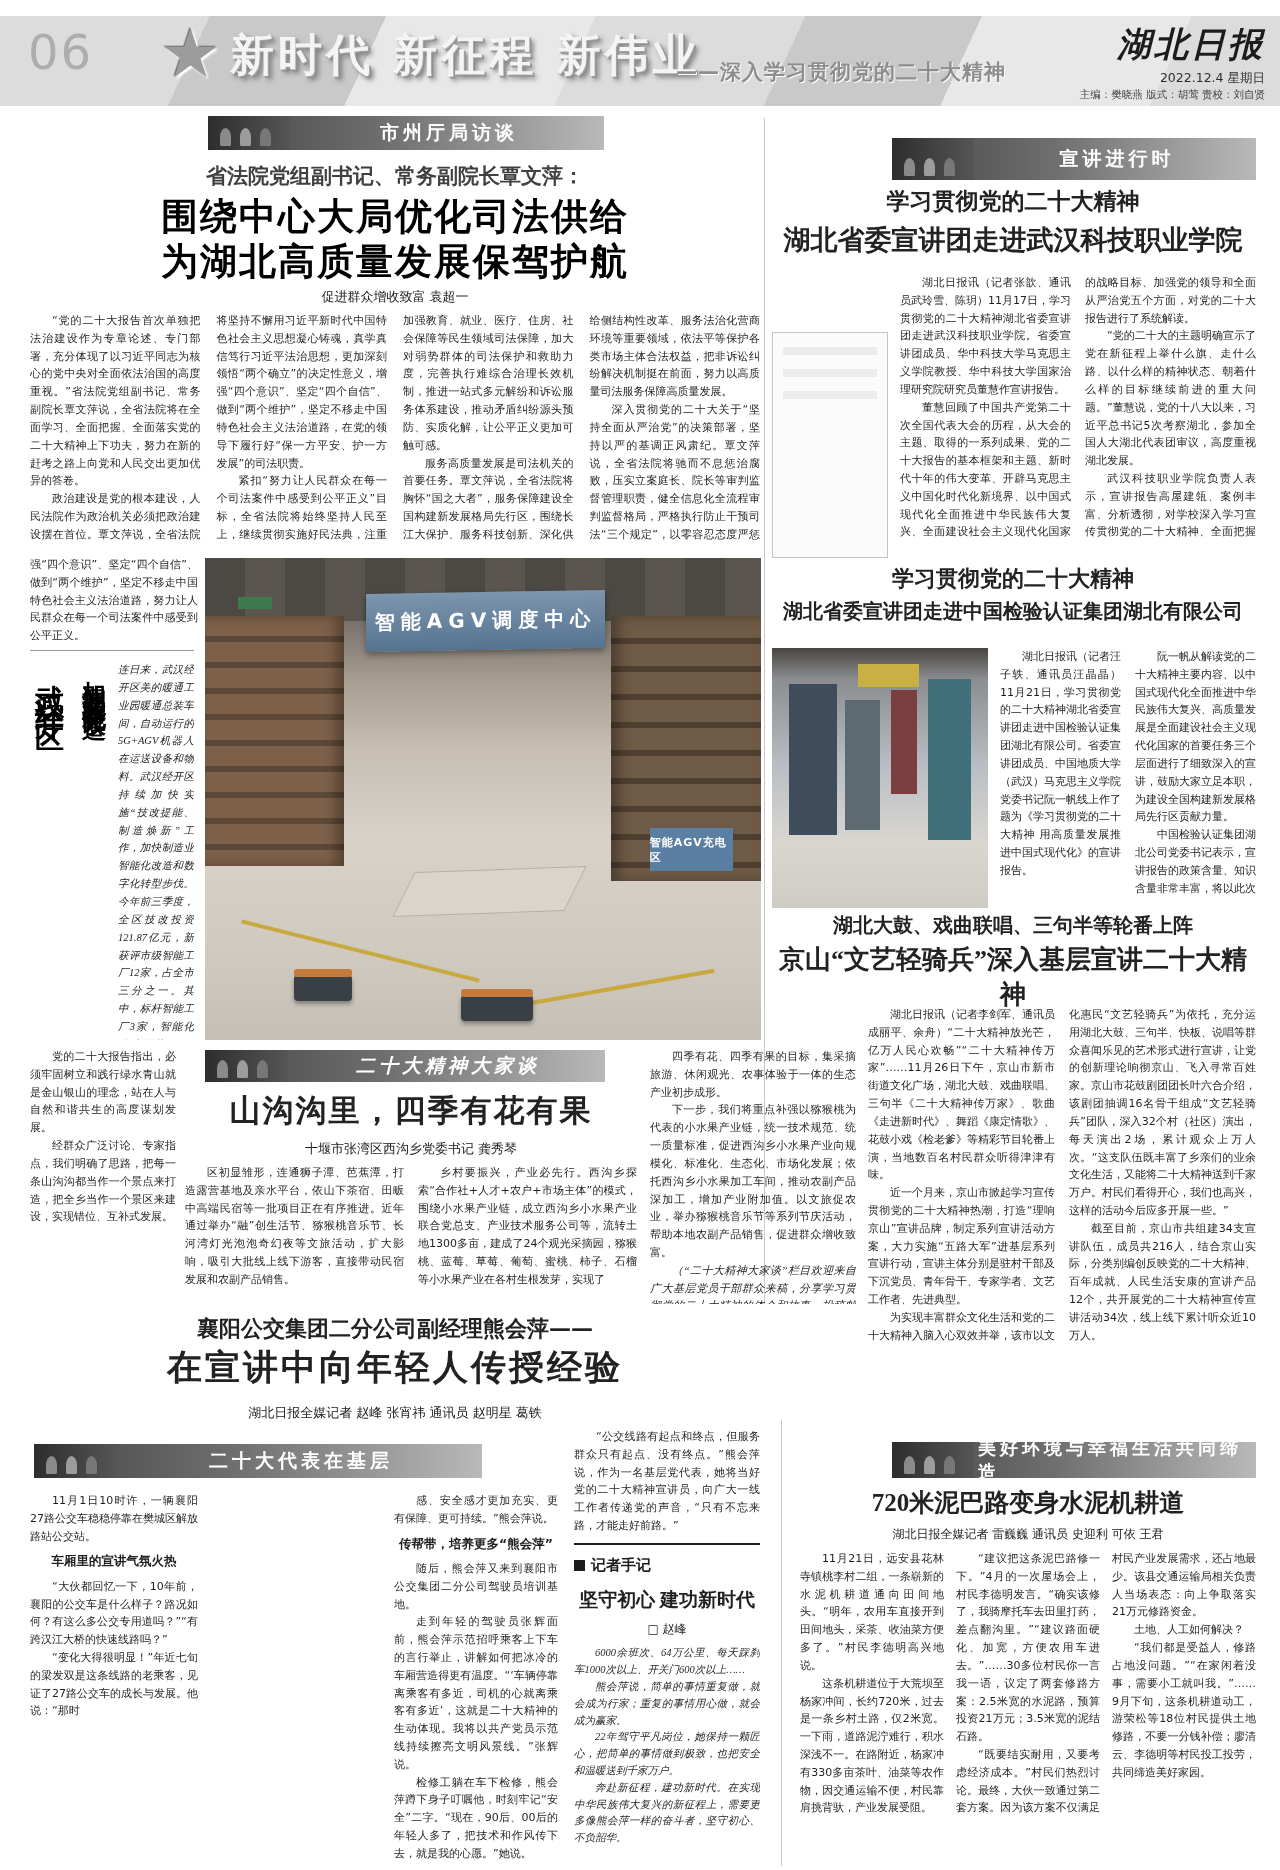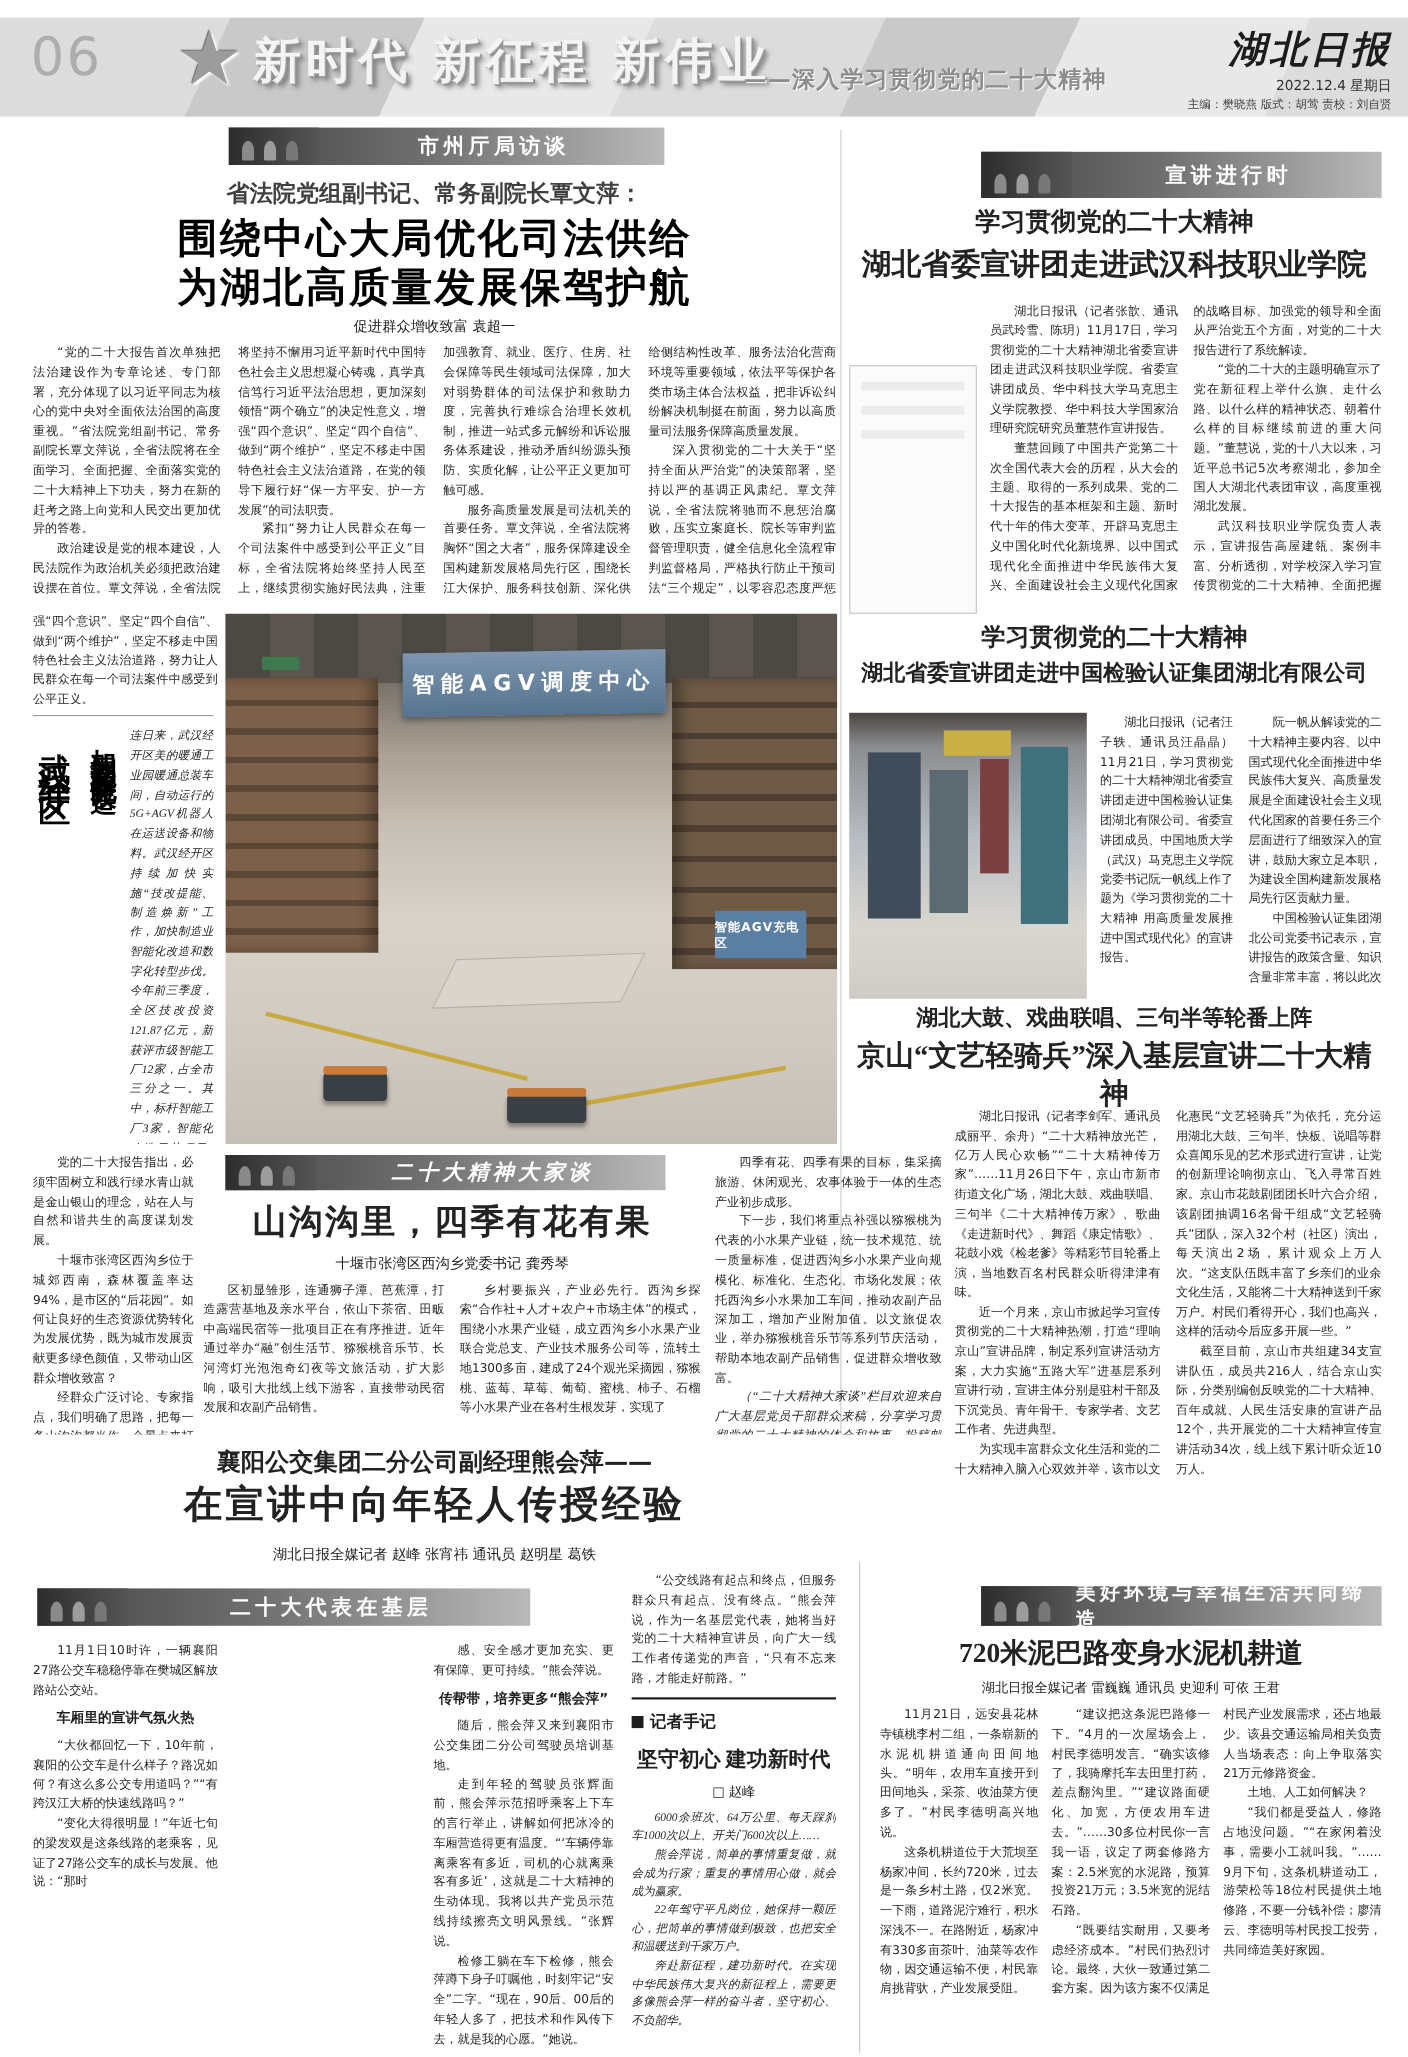--- a/index.html
+++ b/index.html
@@ -152,21 +152,20 @@
     <div class="v-t1">武汉经开区</div>
     <div class="v-t2">加速制造业智能化改造</div>
     <div class="side-cap">
       <span>连日来，武汉经开区美的暖通工业园暖通总装车间，自动运行的5G+AGV机器人在运送设备和物料。武汉经开区持续加快实施“技改提能、制造焕新”工作，加快制造业智能化改造和数字化转型步伐。今年前三季度，全区技改投资121.87亿元，新获评市级智能工厂12家，占全市三分之一。其中，标杆智能工厂3家，智能化改造示范项目9个。</span>
       
     </div>
   </div>
 
   <div class="abs cols" style="left:30px;top:1048px;width:146px;height:256px;">
       <p>党的二十大报告指出，必须牢固树立和践行绿水青山就是金山银山的理念，站在人与自然和谐共生的高度谋划发展。</p>
-      <p>十堰市张湾区西沟乡位于城郊西南，森林覆盖率达94%，是市区的“后花园”。如何让良好的生态资源优势转化为发展优势，既为城市发展贡献更多绿色颜值，又带动山区群众增收致富？</p>
       <p>经群众广泛讨论、专家指点，我们明确了思路，把每一条山沟沟都当作一个景点来打造，把全乡当作一个景区来建设，实现错位、互补式发展。</p>
     </div>
   <div class="abs badge-bar" style="left:205px;top:1050px;width:400px;height:32px;">
     <div class="badge-art">
         <i></i>
         <i></i>
         <i></i>
       </div>
     <span class="serif" style="font-style:italic;">二十大精神大家谈</span>
   </div>

